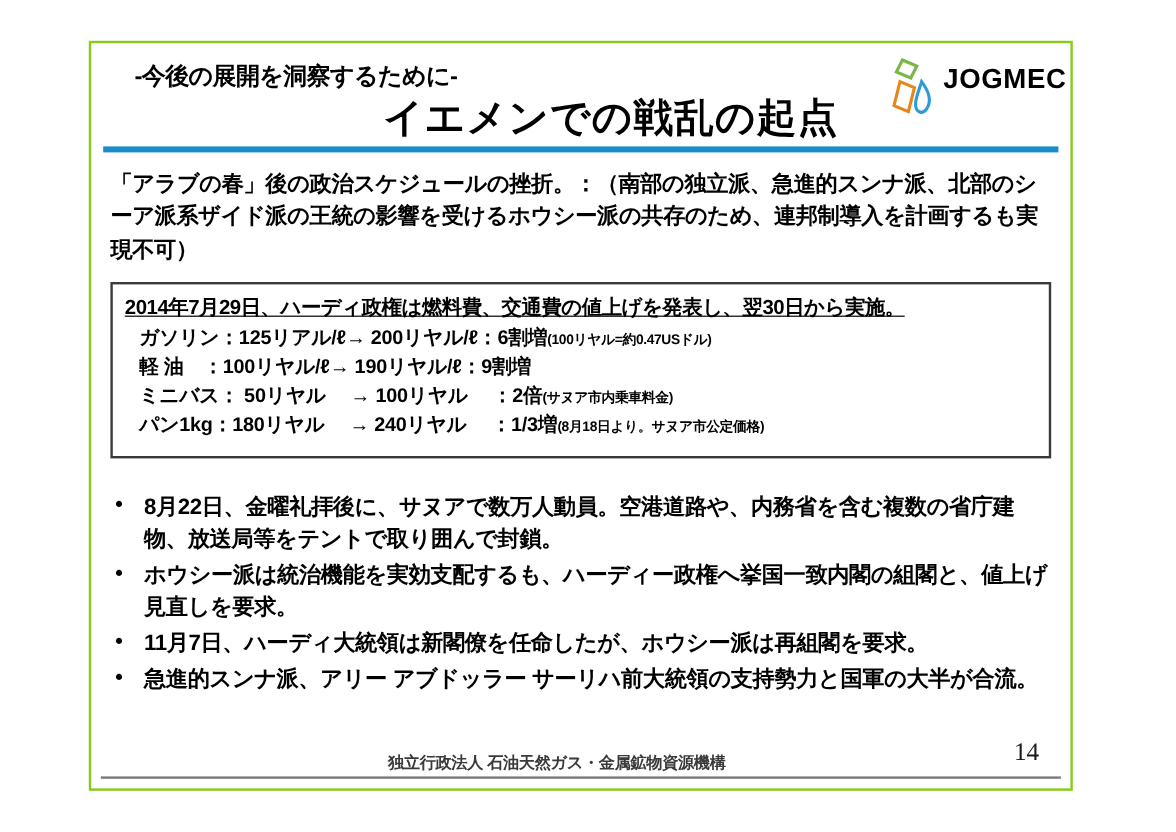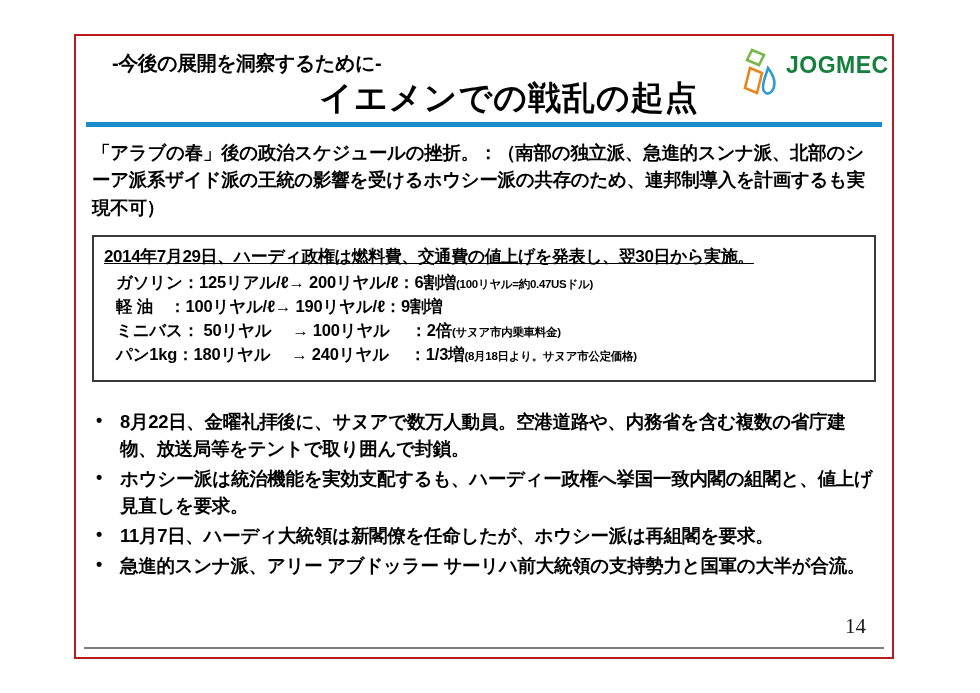--- a/index.html
+++ b/index.html
@@ -14,21 +14,21 @@
     color: #000000;
     overflow: hidden;
   }
 
   .slide {
     position: absolute;
     left: 74px;
     top: 34px;
     width: 820px;
     height: 625px;
-    border: 2px solid #b91c1c;
+    border: 2px solid #84cc16;
     background: #ffffff;
     box-sizing: border-box;
   }
 
   
   .header {
     position: relative;
     height: 86px;
   }
   .kicker {
@@ -66,21 +66,21 @@
     top: 6px;
     width: 46px;
     height: 54px;
   }
   .logo-text {
     position: absolute;
     left: 52px;
     top: 12px;
     font-size: 23px;
     font-weight: 700;
-    color: #15803d;
+    color: #000000;
     letter-spacing: 0.5px;
   }
 
   
   .blue-rule {
     margin: 0 10px;
     height: 5px;
     background: #1a8bcb;
   }
 
@@ -233,17 +233,18 @@
       <span class="dot">•</span>
       <span>11月7日、ハーディ大統領は新閣僚を任命したが、ホウシー派は再組閣を要求。</span>
     </div>
     <div class="bullet">
       <span class="dot">•</span>
       <span>急進的スンナ派、アリー アブドッラー サーリハ前大統領の支持勢力と国軍の大半が合流。</span>
     </div>
   </div>
 
   <div class="footer">
+    <div class="footer-text">独立行政法人 石油天然ガス・金属鉱物資源機構</div>
     <div class="footer-rule"></div>
     <div class="page-num">14</div>
   </div>
 
 </div>
 
 </body></html>

